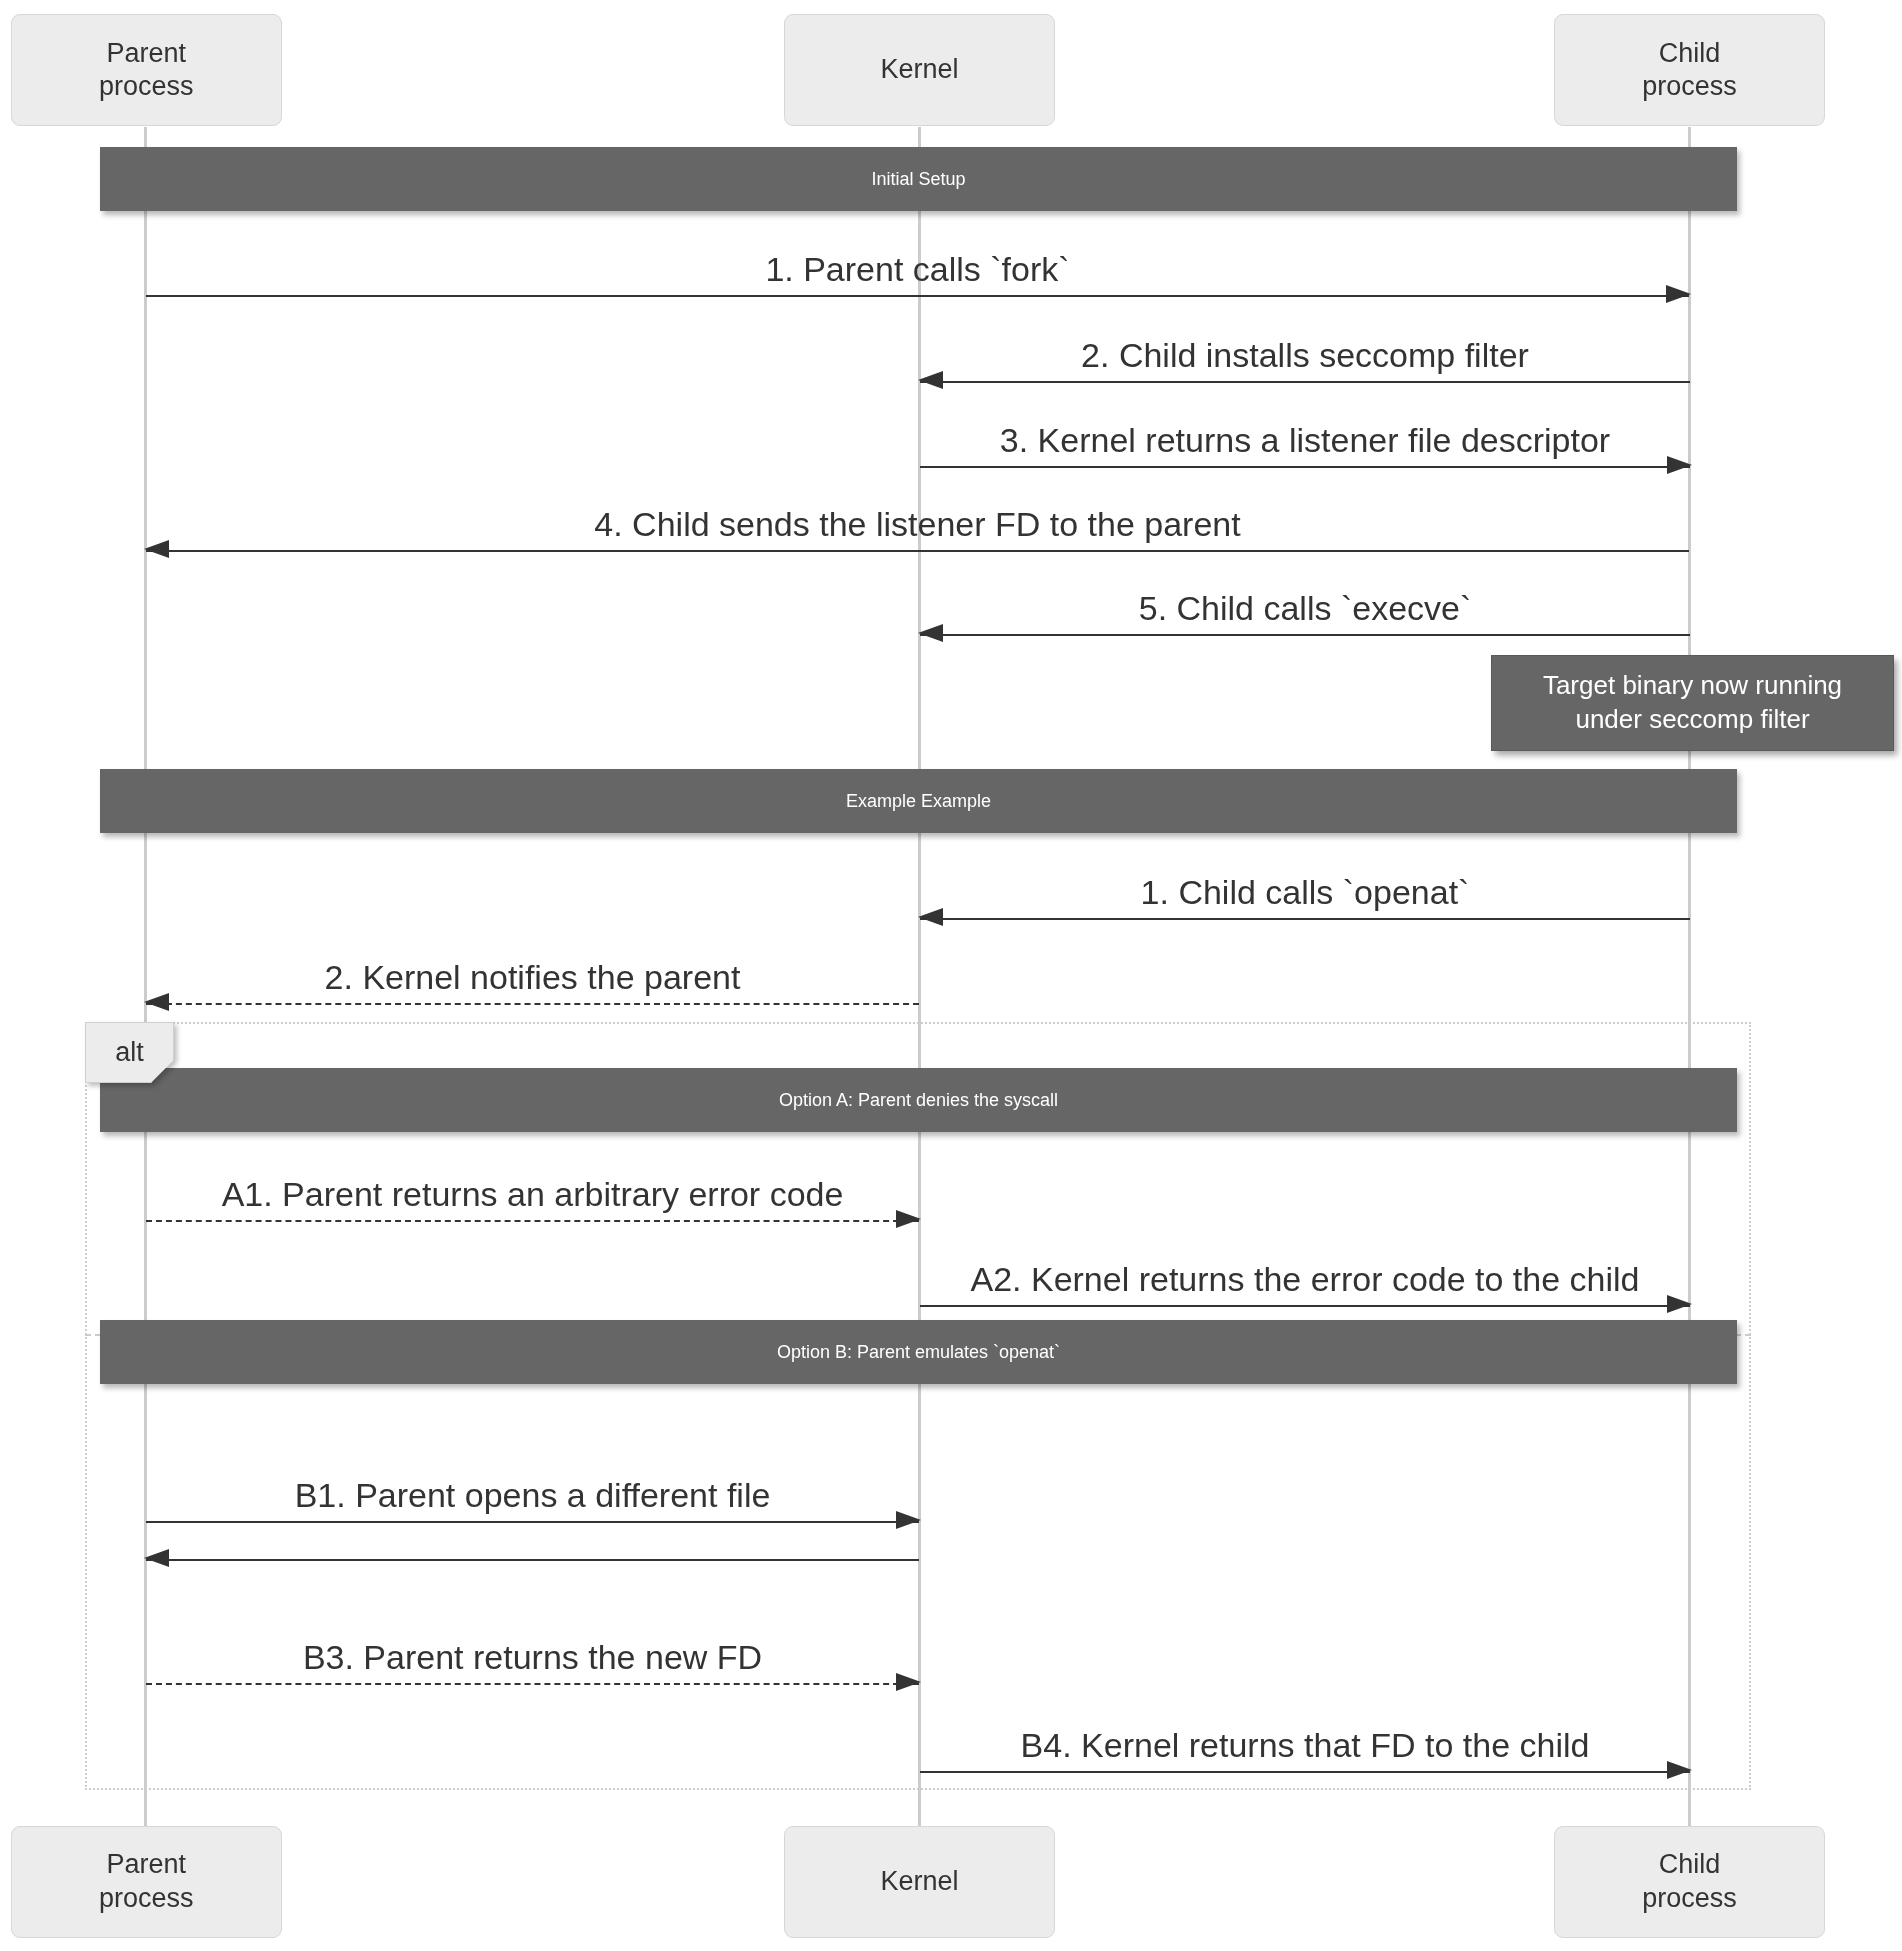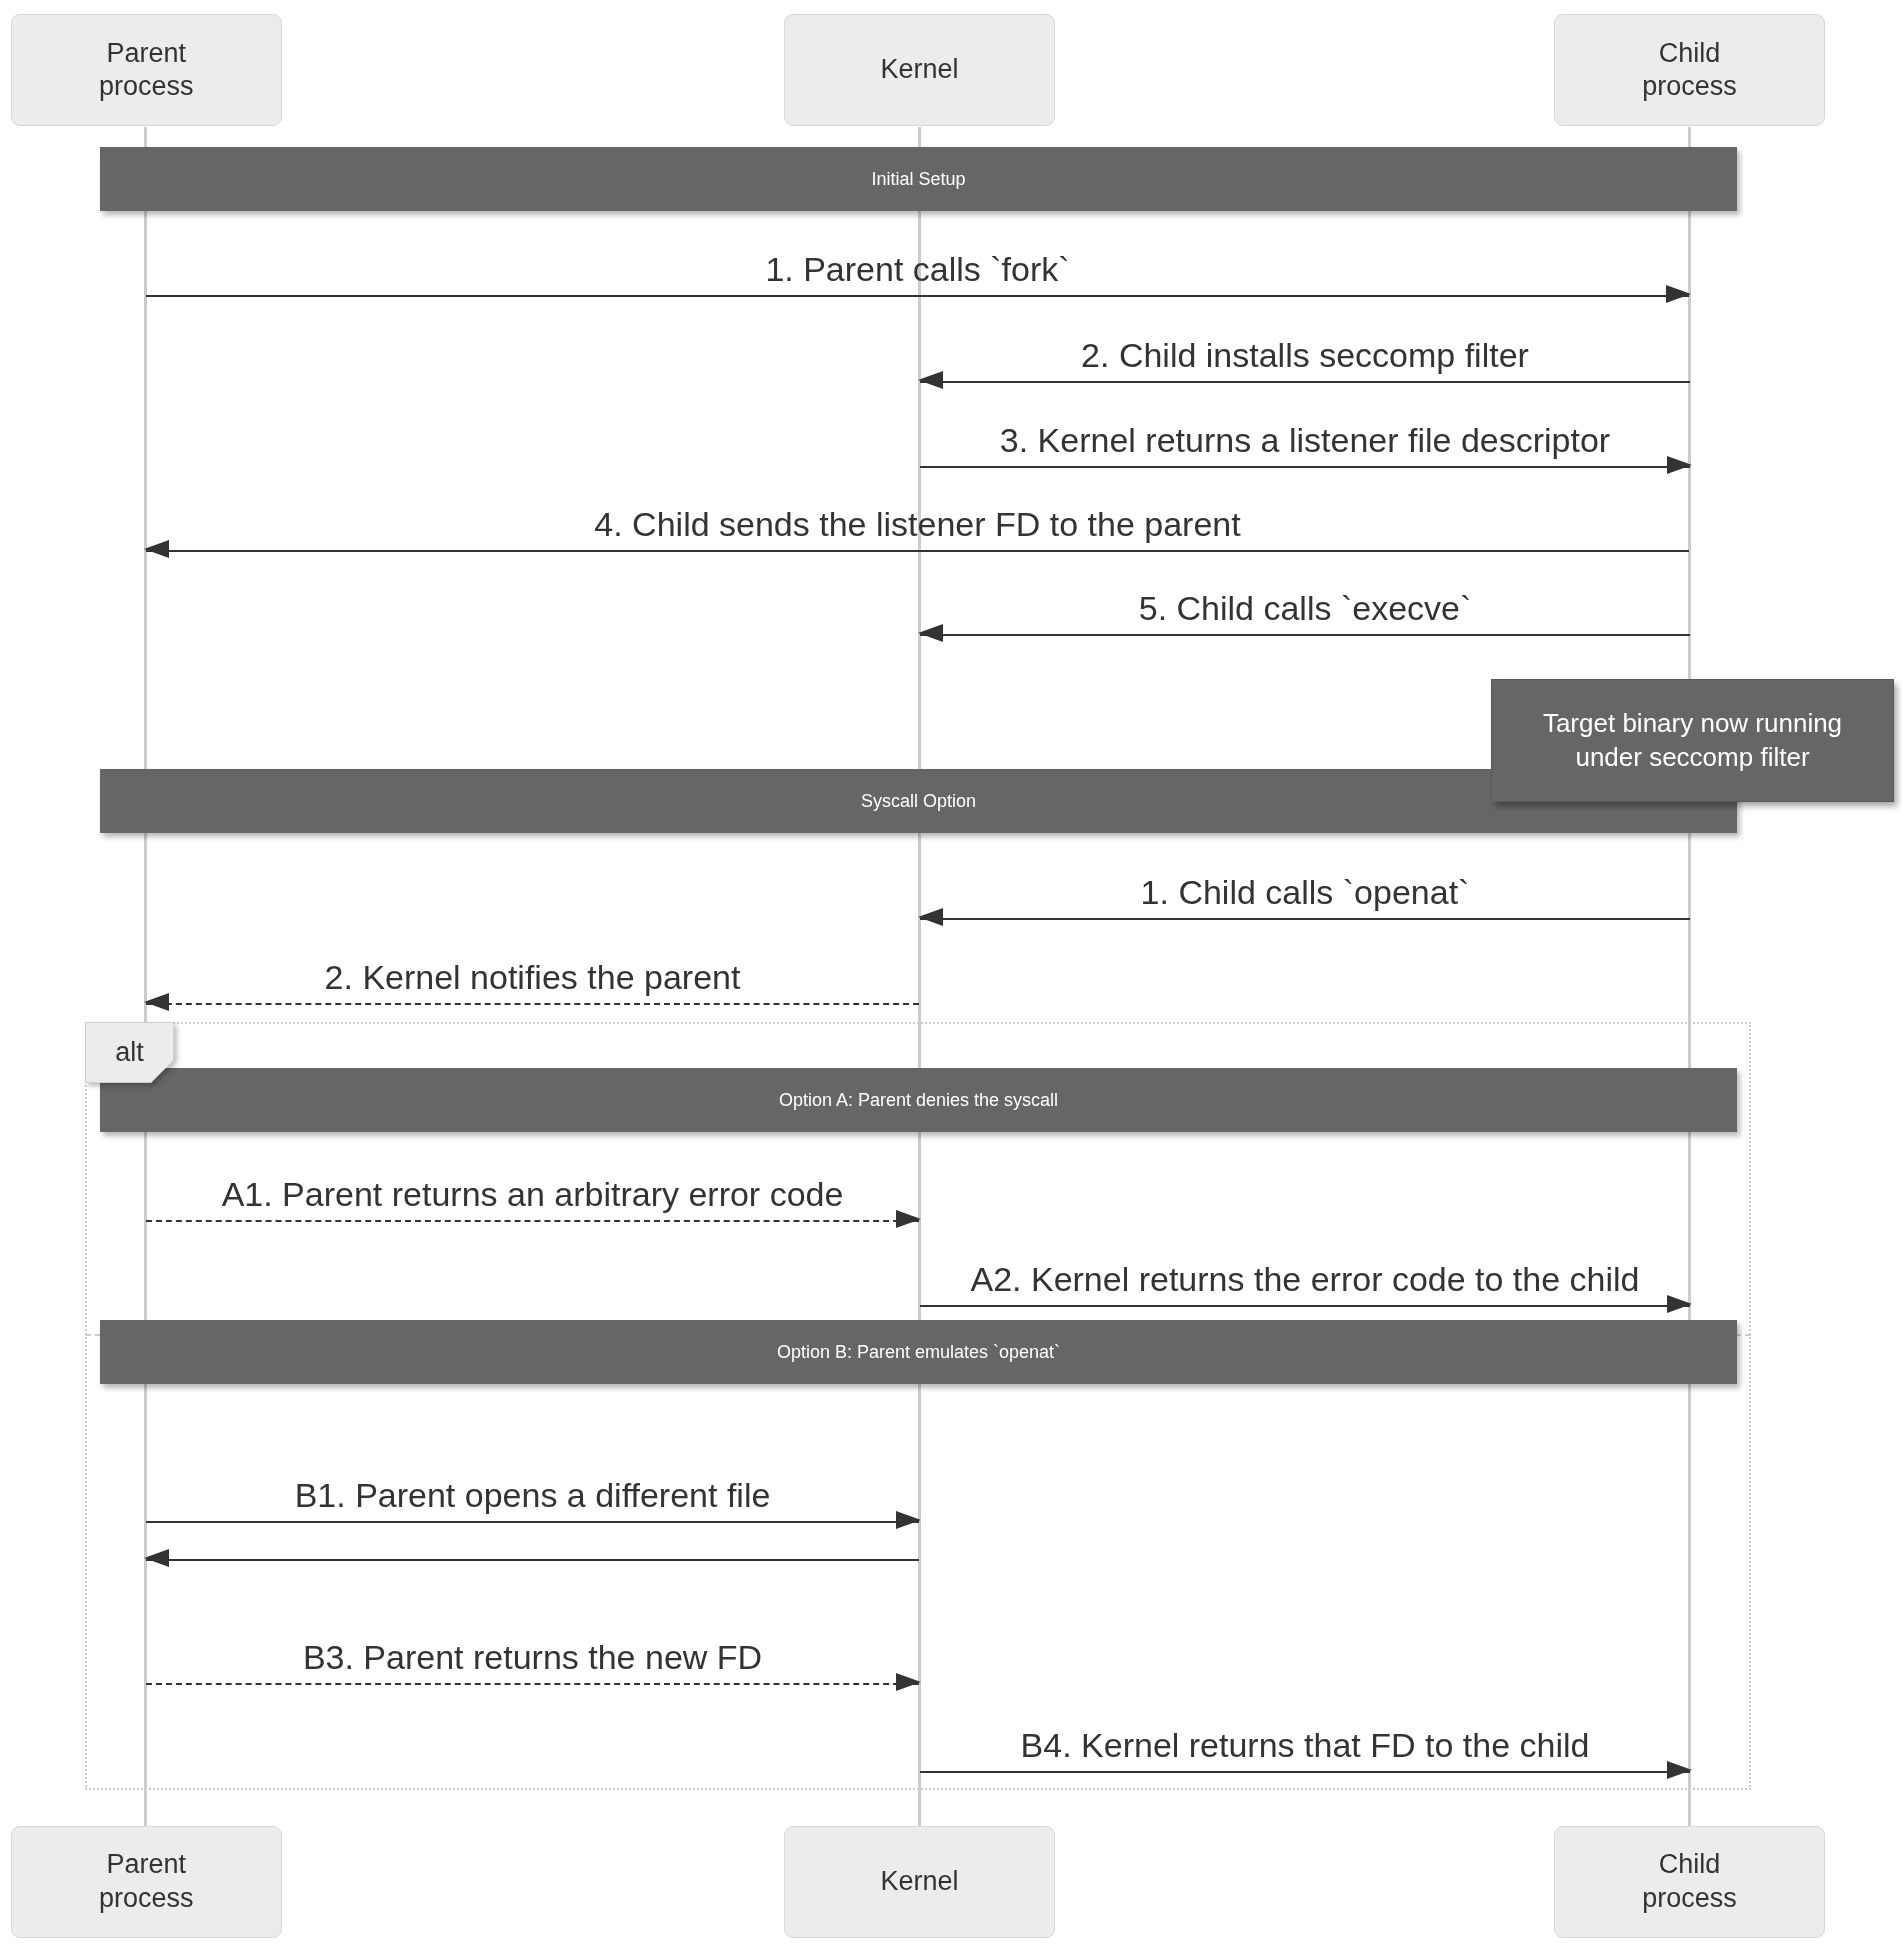--- a/index.html
+++ b/index.html
@@ -24,25 +24,24 @@
   
   .msg{position:absolute;display:flex;flex-direction:column;z-index:2;}
   .msg-label{text-align:center;font-size:34px;line-height:30px;margin-bottom:10.7px;color:#333;}
   .msg-line{position:relative;height:0;border-top:2.7px solid #333333;}
   .msg-line.dashed{border-top-style:dashed;}
   .head{position:absolute;top:-11.6px;width:0;height:0;border-top:9.8px solid transparent;border-bottom:9.8px solid transparent;}
   .head.right{right:-1.8px;border-left:25px solid #333333;}
   .head.left{left:-1.8px;border-right:25px solid #333333;}
   
   .note{
-    position:absolute;left:1491px;top:655px;width:403px;height:123px;background:#666666;
+    position:absolute;left:1491px;top:655px;width:403px;height:96px;background:#666666;
     border:0.9px solid #595959;color:#ffffff;display:flex;align-items:center;justify-content:center;
     text-align:center;font-size:26px;line-height:1.3;white-space:pre-line;z-index:3;box-sizing:border-box;
     box-shadow:3.6px 4.5px 6.2px rgba(0,0,0,0.35);
-    margin-top:24px;
   }
   
   .alt-frame{position:absolute;left:85px;top:1022px;width:1666px;height:768px;border:2.7px dotted #cccccc;z-index:1;box-sizing:border-box;}
   .alt-divider{position:absolute;left:85px;top:1334px;width:1666px;height:0;border-top:2.7px dashed #cccccc;z-index:1;}
   .alt-tab-wrap{position:absolute;left:85px;top:1022px;z-index:4;filter:drop-shadow(3.6px 3.6px 2.7px rgba(0,0,0,0.25));}
   .alt-tab{
     width:89px;height:61px;background:#ececec;border:0.9px solid #cfcfcf;box-sizing:border-box;
     display:flex;align-items:center;justify-content:center;font-size:27px;color:#333;
     clip-path:polygon(0 0,100% 0,100% 62%,74% 100%,0 100%);
   }
@@ -62,21 +61,21 @@
   <div class="pbox" style="left:1554px;top:14.3px">Child
 process</div>
 
   <div class="pbox" style="left:10.7px;top:1826px">Parent
 process</div>
   <div class="pbox" style="left:784px;top:1826px">Kernel</div>
   <div class="pbox" style="left:1554px;top:1826px">Child
 process</div>
 
   <div class="bar" style="top:147px">Initial Setup</div>
-  <div class="bar" style="top:769px">Syscall Option</div>
+  <div class="bar" style="top:769px">Example Example</div>
 
   <div class="msg" style="left:146px;top:254px;width:1543px">
     <div class="msg-label">1. Parent calls `fork`</div>
     <div class="msg-line">
         <span class="head right"></span>
       </div>
   </div>
   <div class="msg" style="left:920px;top:340px;width:770px">
     <div class="msg-label">2. Child installs seccomp filter</div>
     <div class="msg-line">

